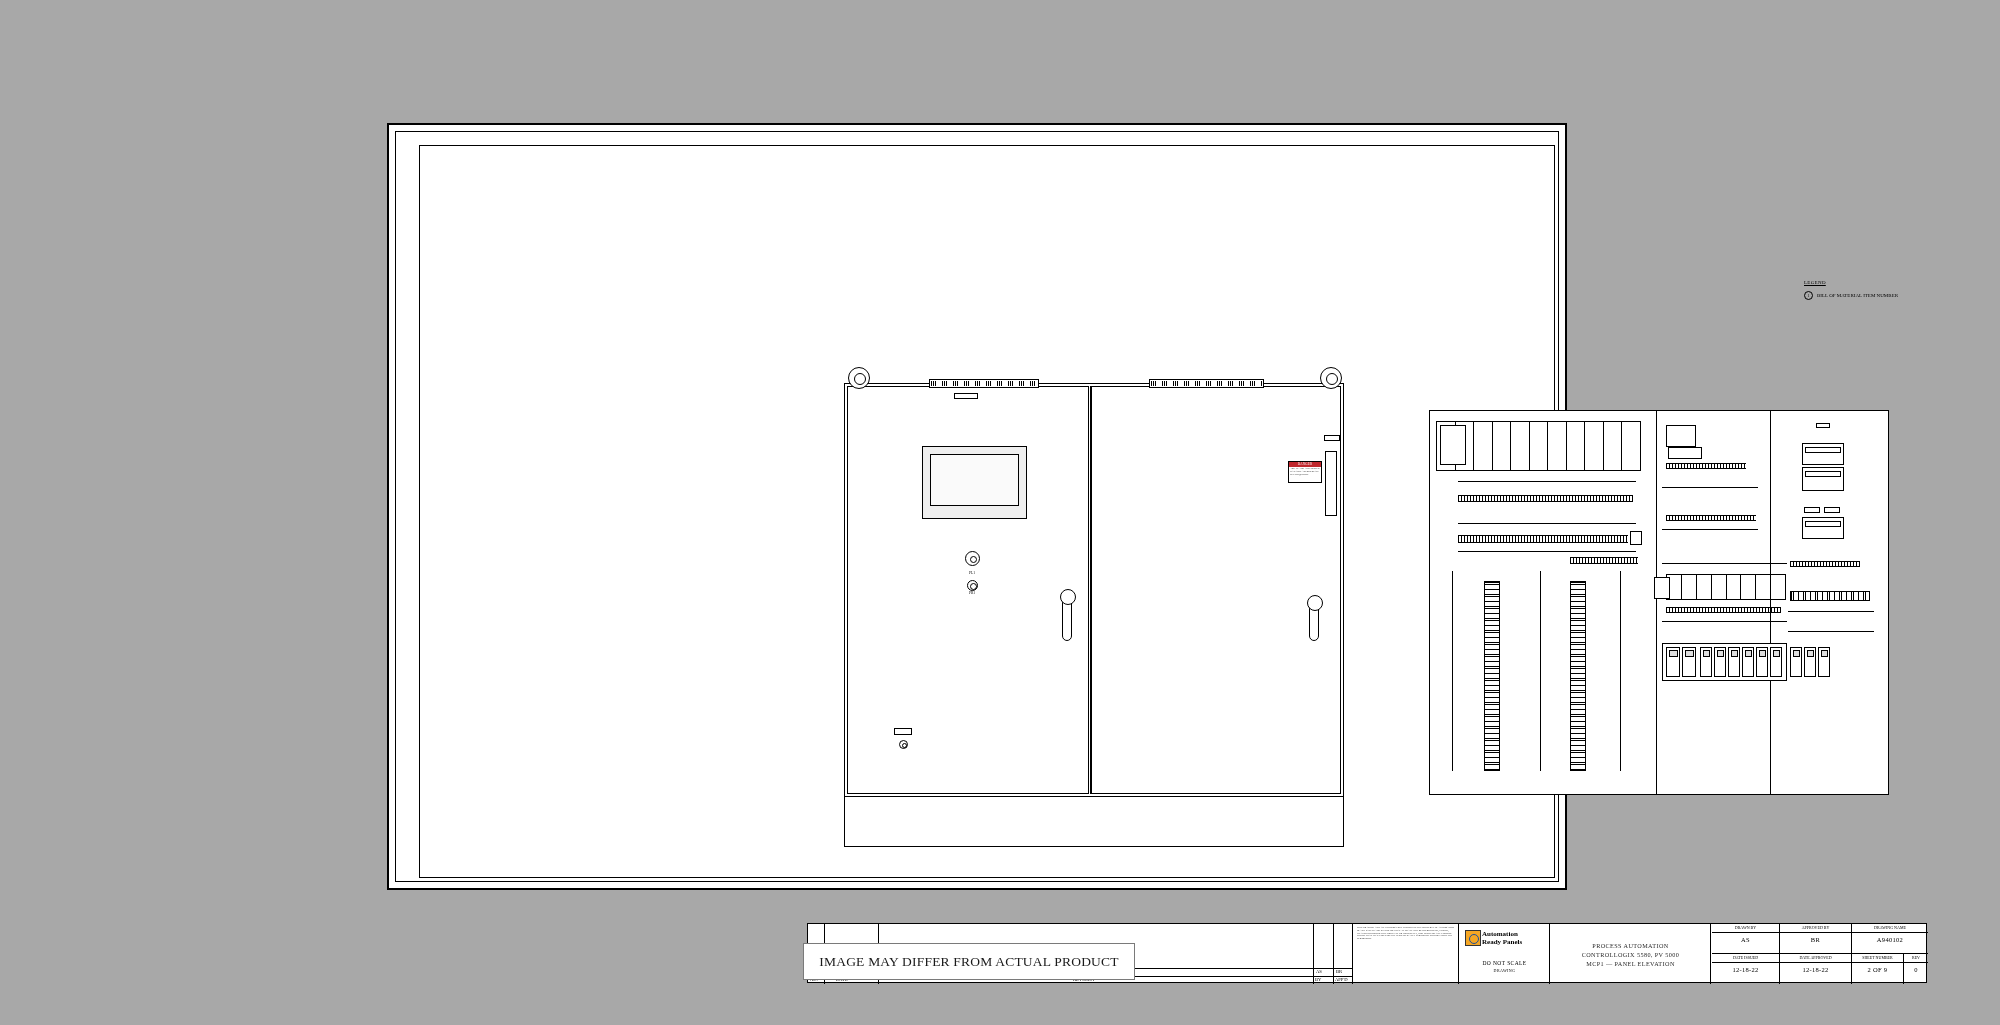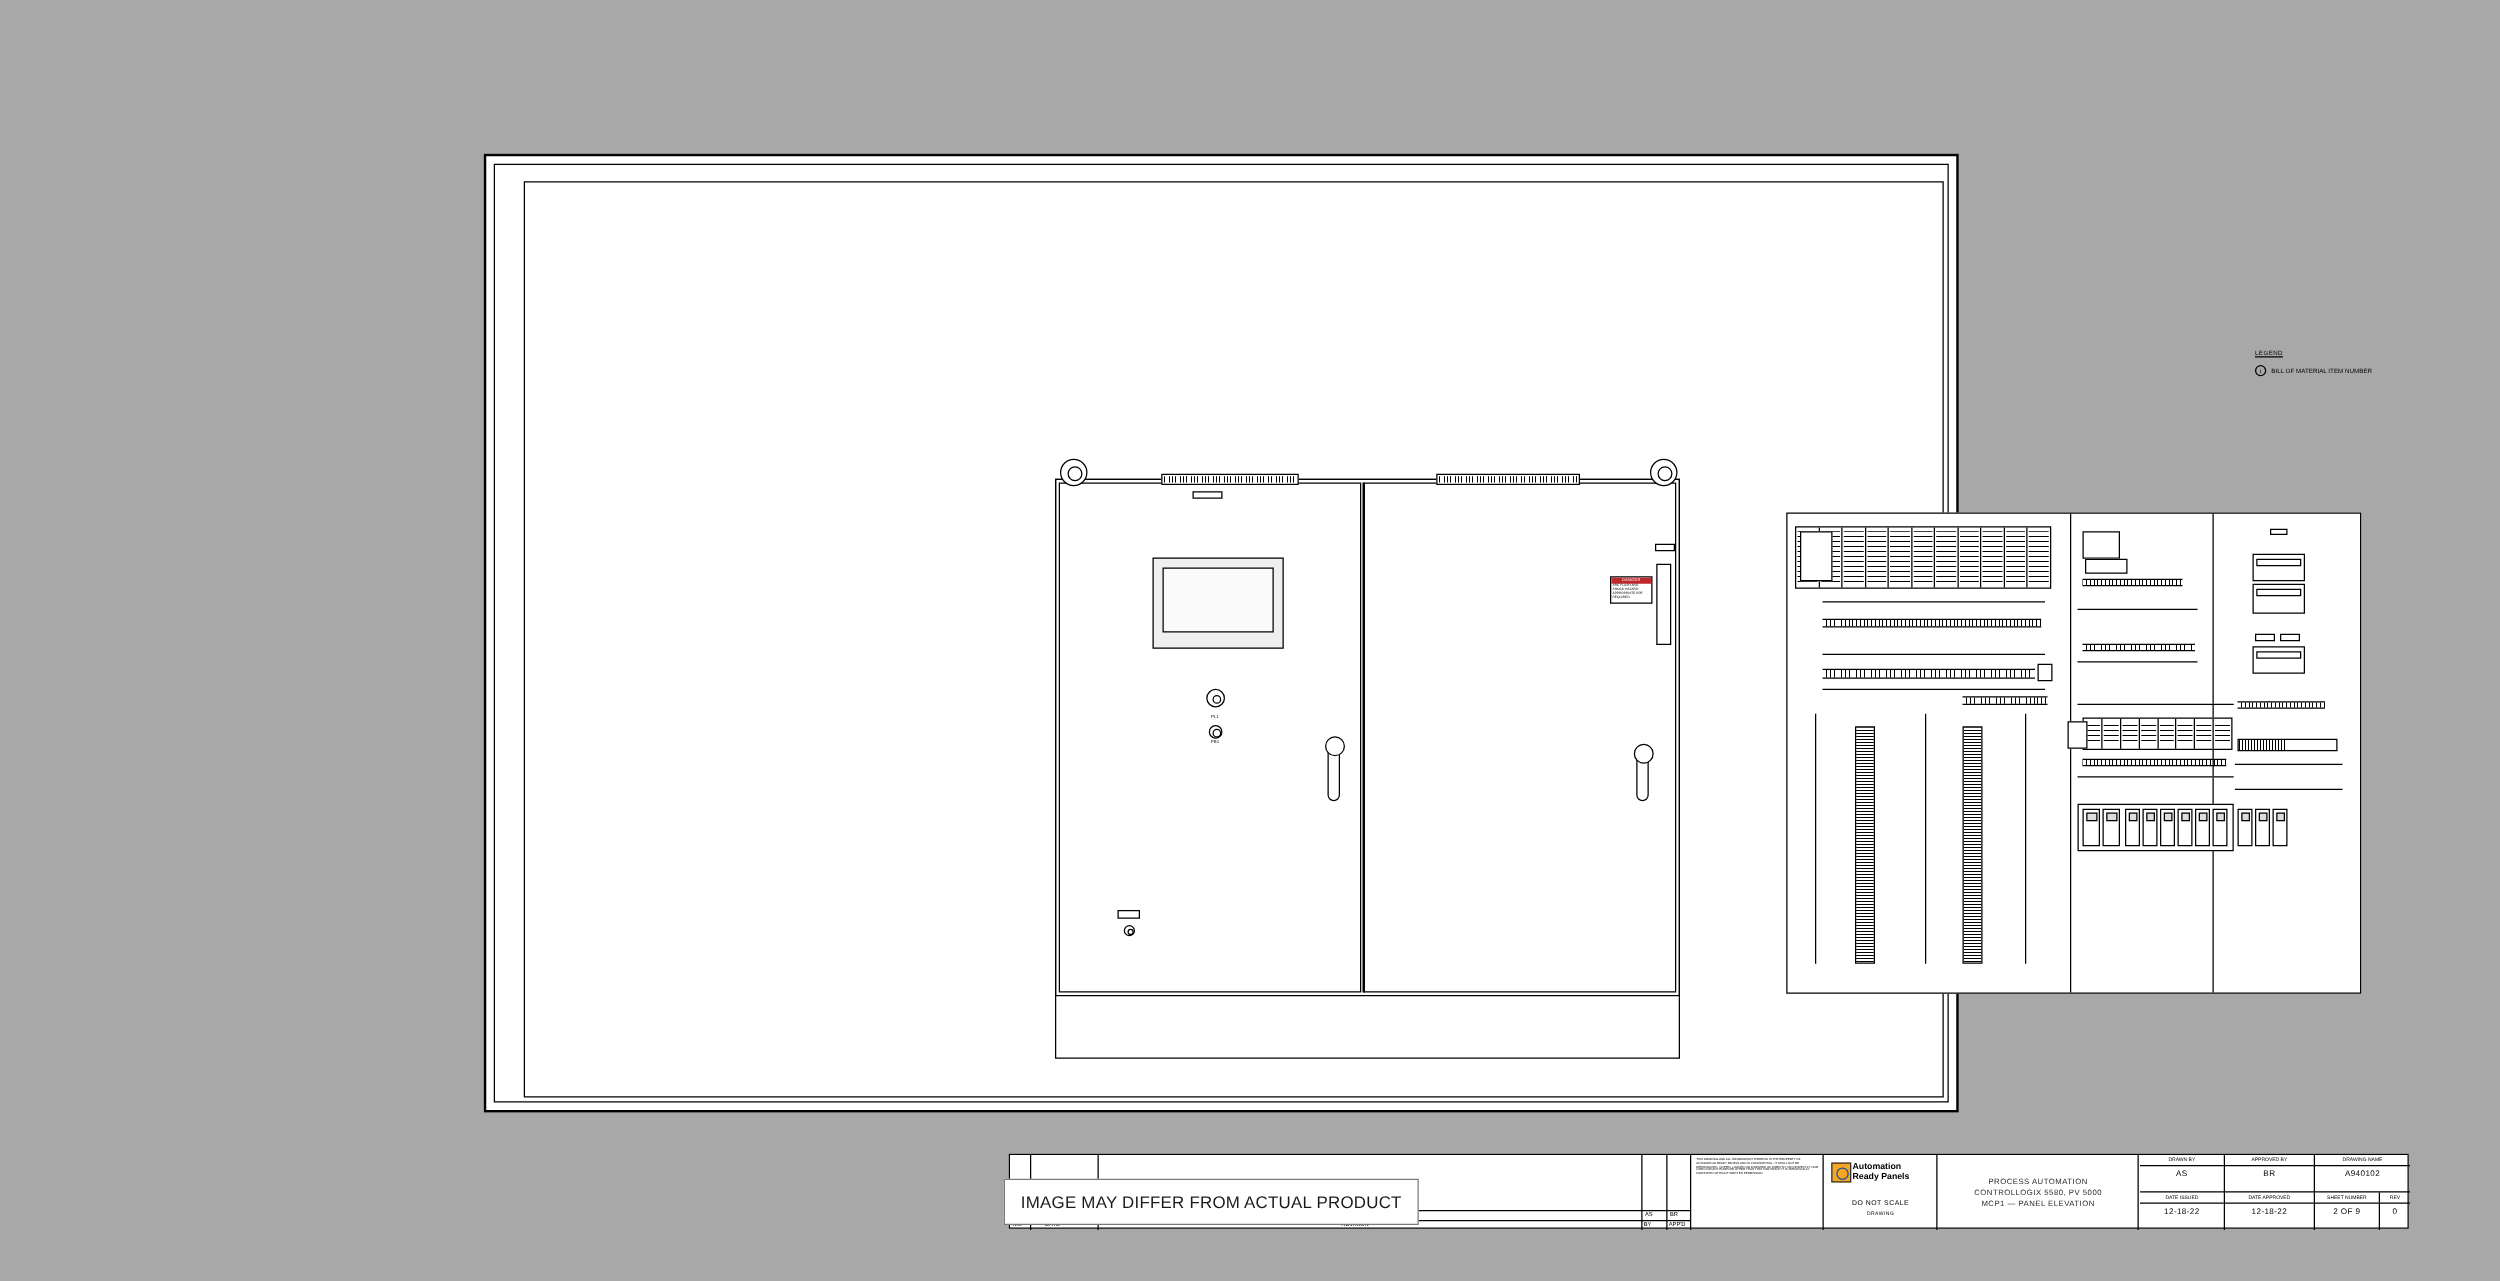--- a/index.html
+++ b/index.html
@@ -2,21 +2,21 @@
 <html><head>
 <meta charset="utf-8">
 <style>
   html,body{margin:0;padding:0;}
   body{
     width:2000px;height:1025px;
     background:#a8a8a8;
     font-family:"Liberation Sans", sans-serif;
     overflow:hidden;
   }
-  .stage{position:relative;width:2000px;height:940px;}
+  .stage{position:relative;width:2000px;height:940px;font-family:Liberation Serif, serif;}
 
   
   .sheet{
     position:absolute;left:387px;top:123px;width:1180px;height:767px;
     background:#ffffff;border:2px solid #000;box-sizing:border-box;
   }
   .sheet-inner{
     position:absolute;left:6px;top:6px;right:6px;bottom:6px;
     border:1px solid #000;box-sizing:border-box;
   }

